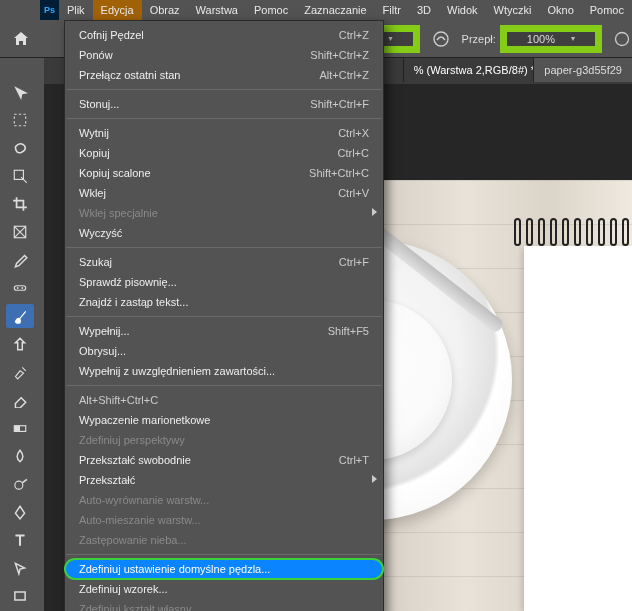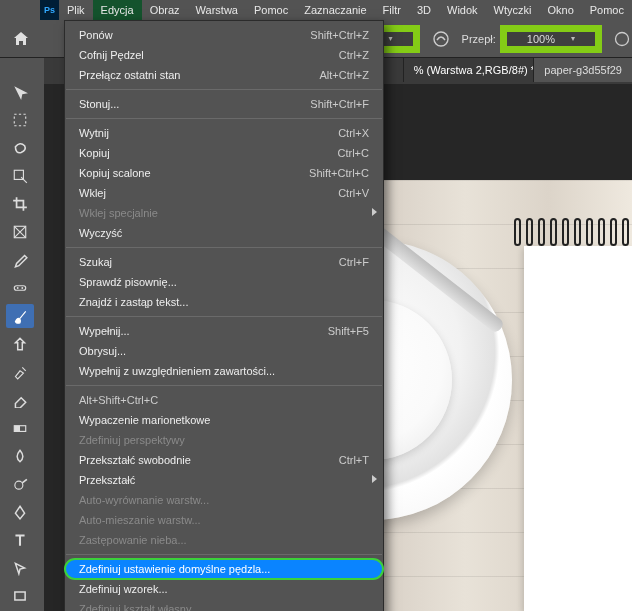--- a/index.html
+++ b/index.html
@@ -1,20 +1,20 @@
 <!DOCTYPE html>
 <html><head>
 <meta charset="utf-8">
 <style>
 * { margin: 0; padding: 0; box-sizing: border-box; font-family: "Segoe UI", Tahoma, sans-serif; }
 body { width: 632px; height: 611px; background: #323232; overflow: hidden; position: relative; }
 .menubar { height: 20px; background: #535353; display: flex; align-items: center; font-size: 11px; color: #e8e8e8; }
 .ps-logo { width: 20px; height: 20px; background: #001e36; color: #31a8ff; font-weight: 700; font-size: 9px; display: flex; align-items: center; justify-content: center; margin-left: 40px; }
 .menu-item { padding: 0 8px; height: 100%; display: flex; align-items: center; cursor: default; }
-.menu-item.active { background: #14532d; }
+.menu-item.active { background: #a16207; }
 .options-bar { height: 38px; background: #535353; border-bottom: 1px solid #222; display: flex; align-items: center; padding-left: 6px; gap: 10px; position: relative; }
 .home-btn { width: 30px; height: 24px; display: flex; align-items: center; justify-content: center; color: #e0e0e0; }
 .option-ctrl { display: flex; align-items: center; gap: 4px; color: #ddd; font-size: 11px; }
 .pct-box { background: #3f3f3f; border: 7px solid #84cc16; padding: 1px 20px; font-size: 11px; display: flex; align-items: center; gap: 16px; }
 .chev { font-size: 8px; color: #bbb; }
 .tabs-bar { position: absolute; left: 44px; right: 0; top: 58px; height: 26px; background: #3a3a3a; display: flex; align-items: flex-end; font-size: 11px; }
 .doc-tab { position: absolute; right: 0; top: 0; height: 24px; padding: 0 10px; display: flex; align-items: center; color: #ddd; background: #535353; border-left: 1px solid #222; }
 .doc-tab.overlay { right: 87px; color: #fff; background: transparent; }
 .tool-col { position: absolute; left: 0; top: 58px; width: 44px; bottom: 0; background: #535353; }
 .tool-inner { position: absolute; left: 6px; top: 22px; width: 32px; display: flex; flex-direction: column; gap: 4px; }
@@ -238,28 +238,28 @@
         <div class="coil"></div>
         <div class="coil"></div>
         <div class="coil"></div>
       </div>
     <div class="paper"></div>
   </div>
 </div>
 
 <div class="edit-menu" id="edit-menu">
     <div class="mi">
+      <span>Cofnij Pędzel</span>
+      <span class="sc">Ctrl+Z</span>
+    </div>
+    <div class="mi">
       <span>Ponów</span>
       <span class="sc">Shift+Ctrl+Z</span>
     </div>
     <div class="mi">
-      <span>Cofnij Pędzel</span>
-      <span class="sc">Ctrl+Z</span>
-    </div>
-    <div class="mi">
       <span>Przełącz ostatni stan</span>
       <span class="sc">Alt+Ctrl+Z</span>
     </div>
     <div class="sep"></div>
     <div class="mi">
       <span>Stonuj...</span>
       <span class="sc">Shift+Ctrl+F</span>
     </div>
     <div class="sep"></div>
     <div class="mi">

